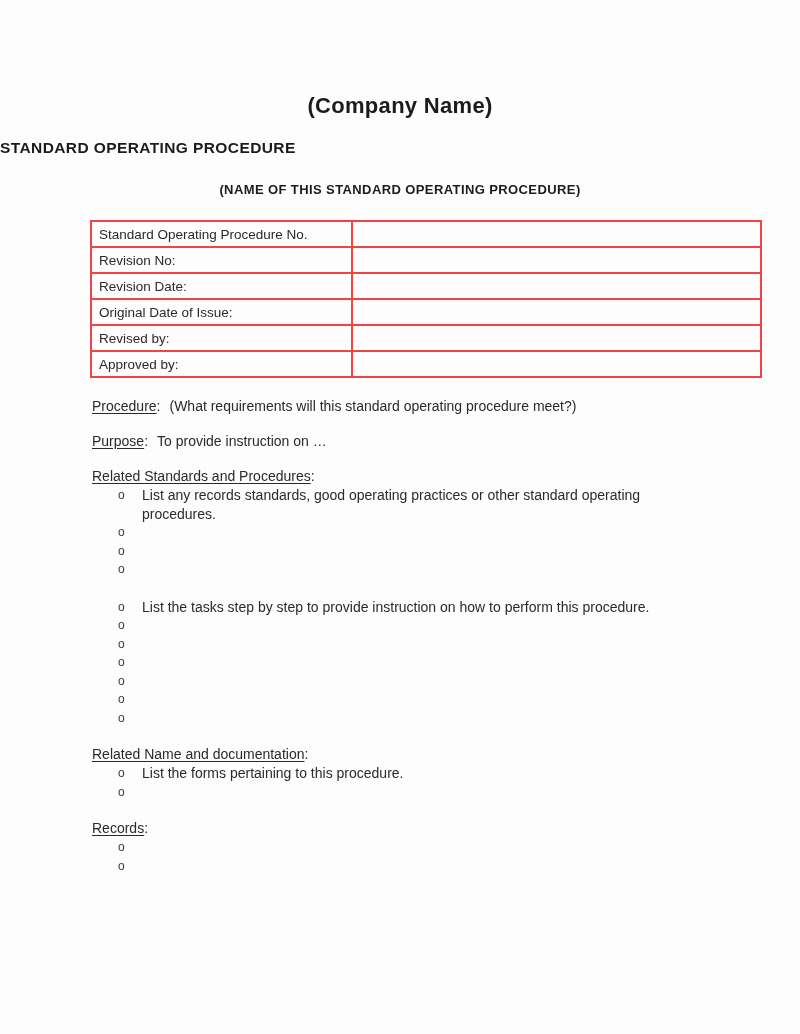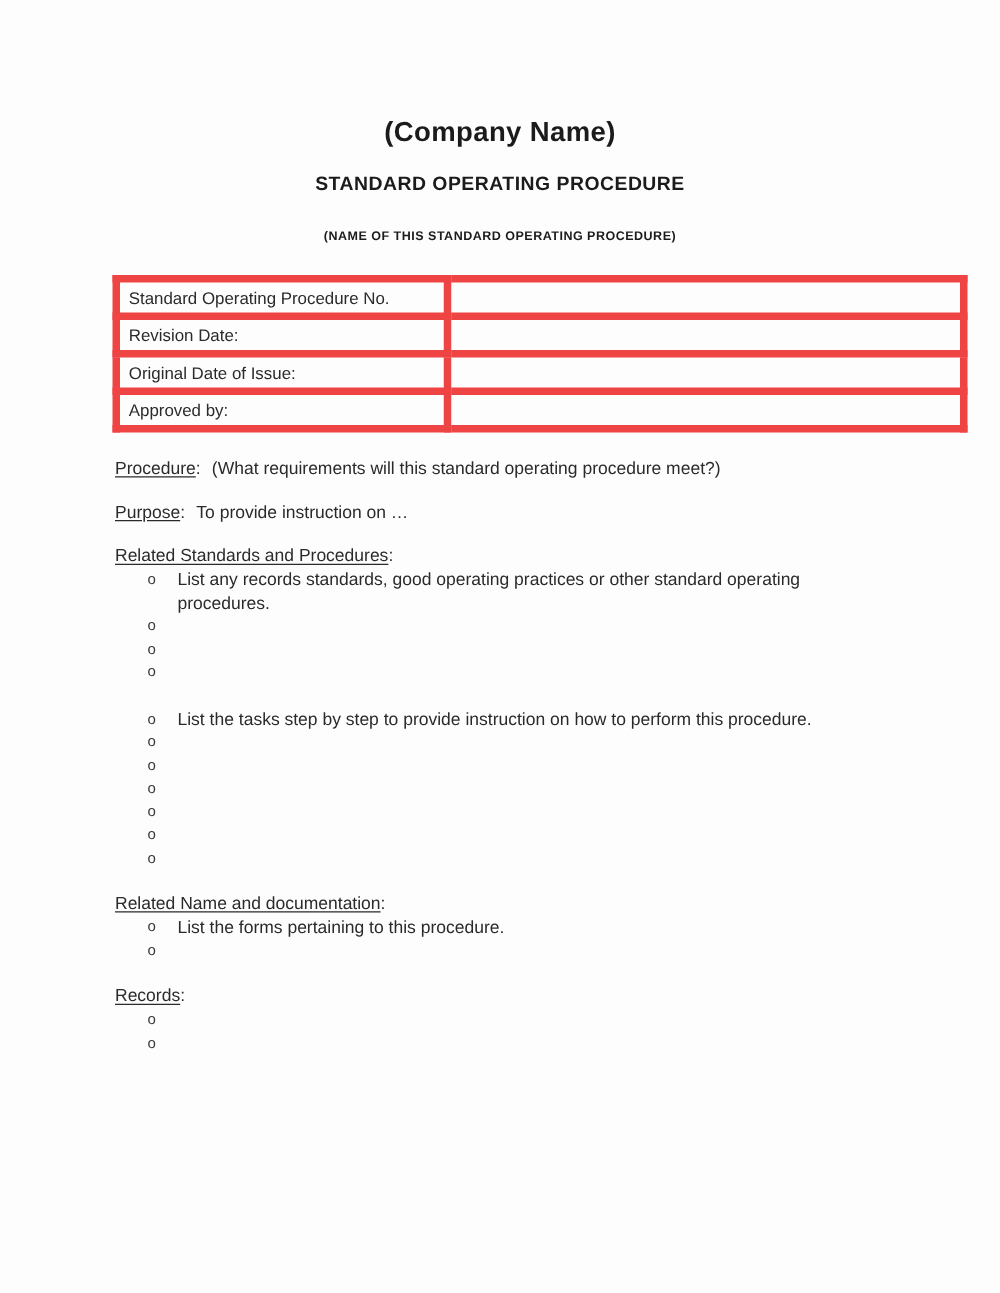--- a/index.html
+++ b/index.html
@@ -18,38 +18,38 @@
     padding-top:93px;
     overflow:hidden;
   }
   
   .h-company{
     margin:0;text-align:center;
     font-size:22px;line-height:26px;font-weight:bold;
     letter-spacing:.3px;color:#1b1b1b;
   }
   .h-sub{
-    margin:21px 0 0 0;text-align:center;
+    margin:21px 0 0 0;
     font-size:15.5px;line-height:16px;font-weight:bold;
     letter-spacing:.4px;color:#1b1b1b;
   }
   .h-sub2{
     margin:24px 0 0 0;text-align:center;
-    font-size:10px;line-height:19px;font-weight:bold;
+    font-size:13px;line-height:19px;font-weight:bold;
     letter-spacing:.4px;color:#1b1b1b;
   }
   
   table.info{
     border-collapse:collapse;
     margin:21px 0 0 90px;
     width:652px;
     table-layout:fixed;
   }
   table.info td{
-    border:6px solid #ef4444;
+    border:2px solid #ef4444;
     height:24px;
     font-size:13.5px;
     vertical-align:middle;
     padding:0 0 0 7px;
     color:#2a2a2a;
   }
   td.label-cell{width:252px;}
   td.value-cell{width:400px;}
   
   .content{
@@ -96,25 +96,33 @@
 
   <h2 class="h-sub2">(NAME OF THIS STANDARD OPERATING PROCEDURE)</h2>
 
   <table class="info">
     <tbody>
         <tr>
           <td class="label-cell">Standard Operating Procedure No.</td>
           <td class="value-cell"></td>
         </tr>
         <tr>
+          <td class="label-cell">Revision No:</td>
+          <td class="value-cell"></td>
+        </tr>
+        <tr>
           <td class="label-cell">Revision Date:</td>
           <td class="value-cell"></td>
         </tr>
         <tr>
           <td class="label-cell">Original Date of Issue:</td>
+          <td class="value-cell"></td>
+        </tr>
+        <tr>
+          <td class="label-cell">Revised by:</td>
           <td class="value-cell"></td>
         </tr>
         <tr>
           <td class="label-cell">Approved by:</td>
           <td class="value-cell"></td>
         </tr>
       </tbody>
   </table>
 
   <div class="content">

